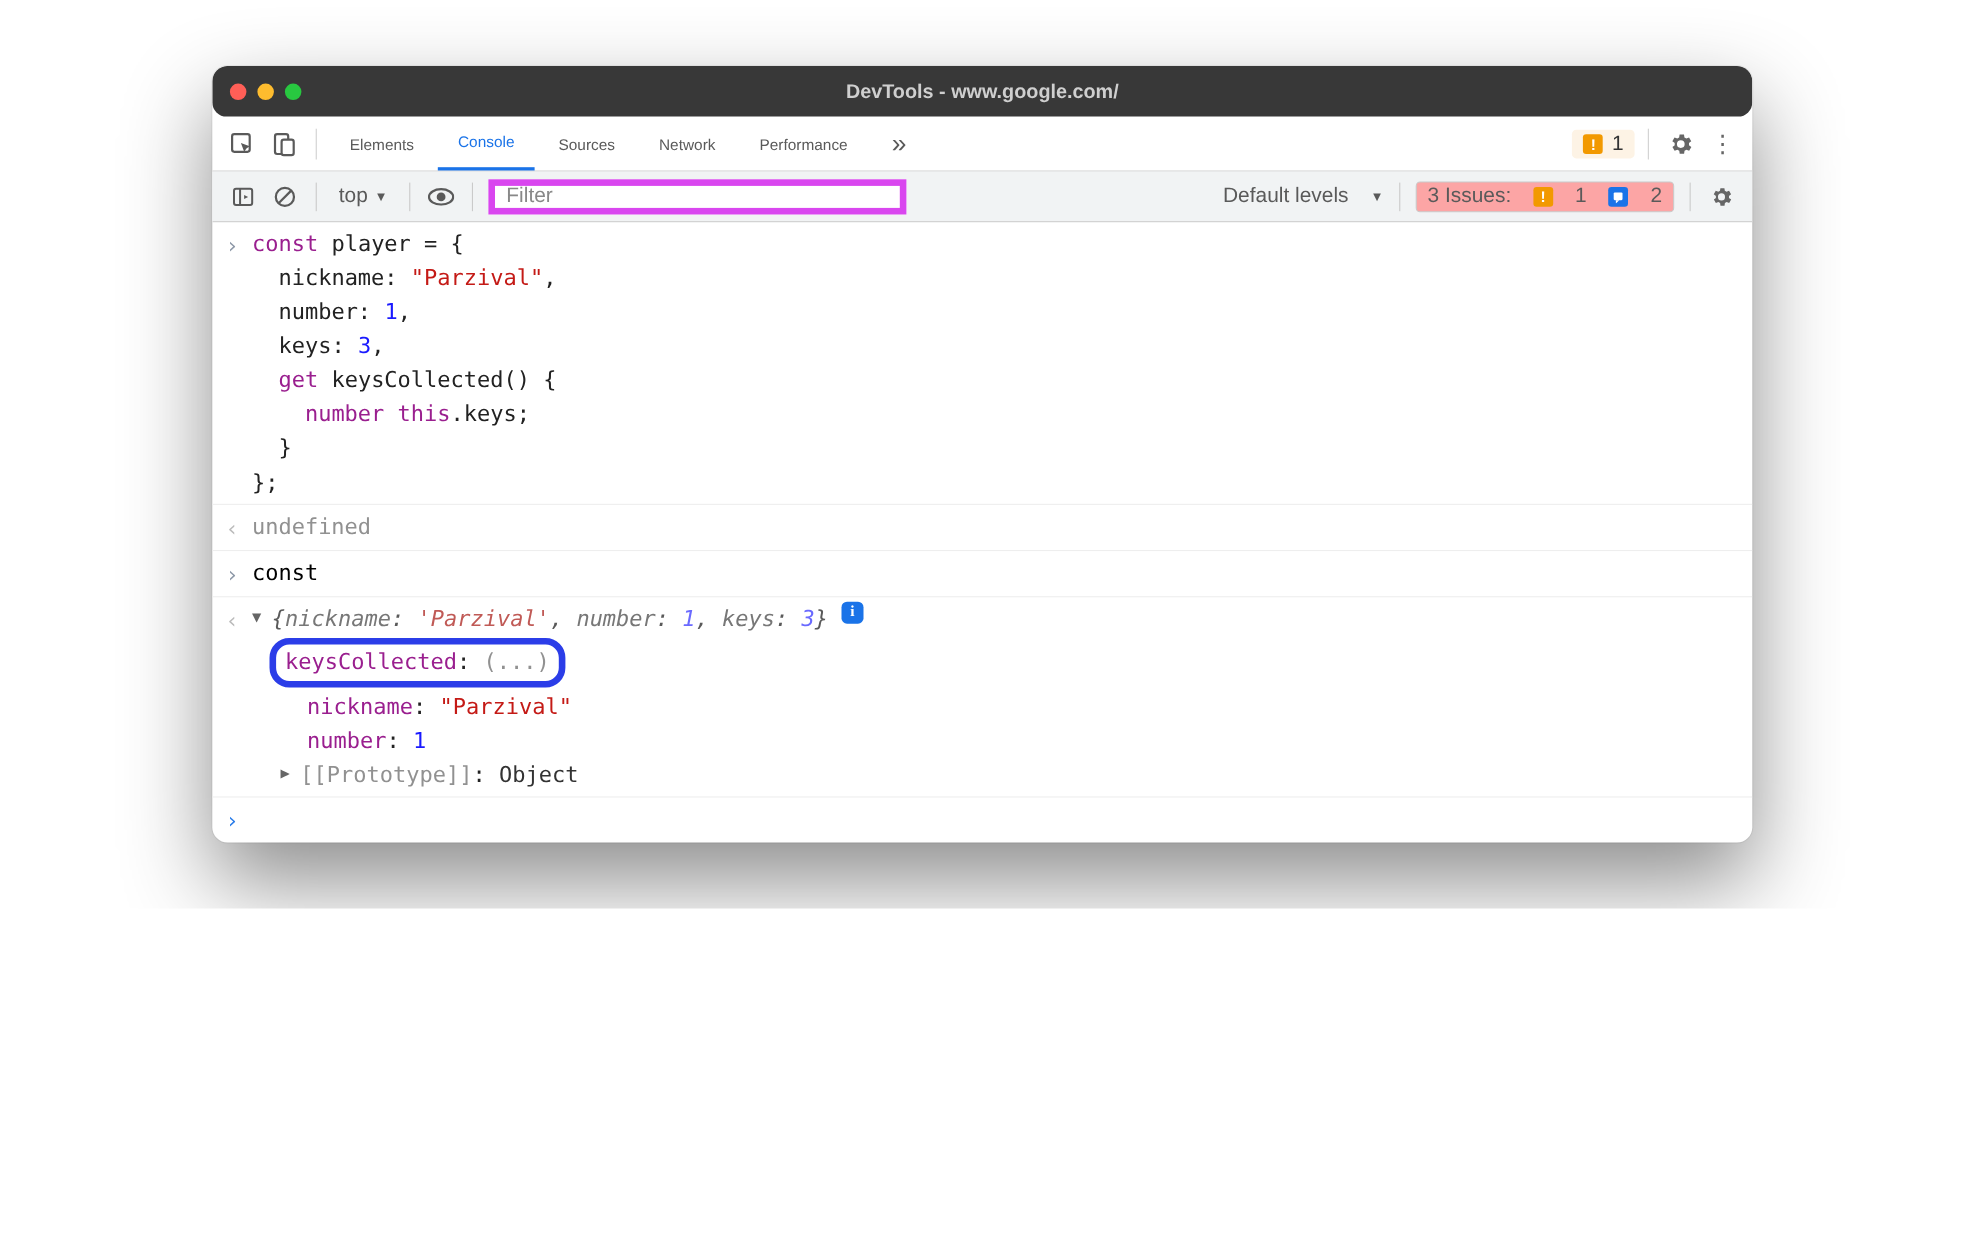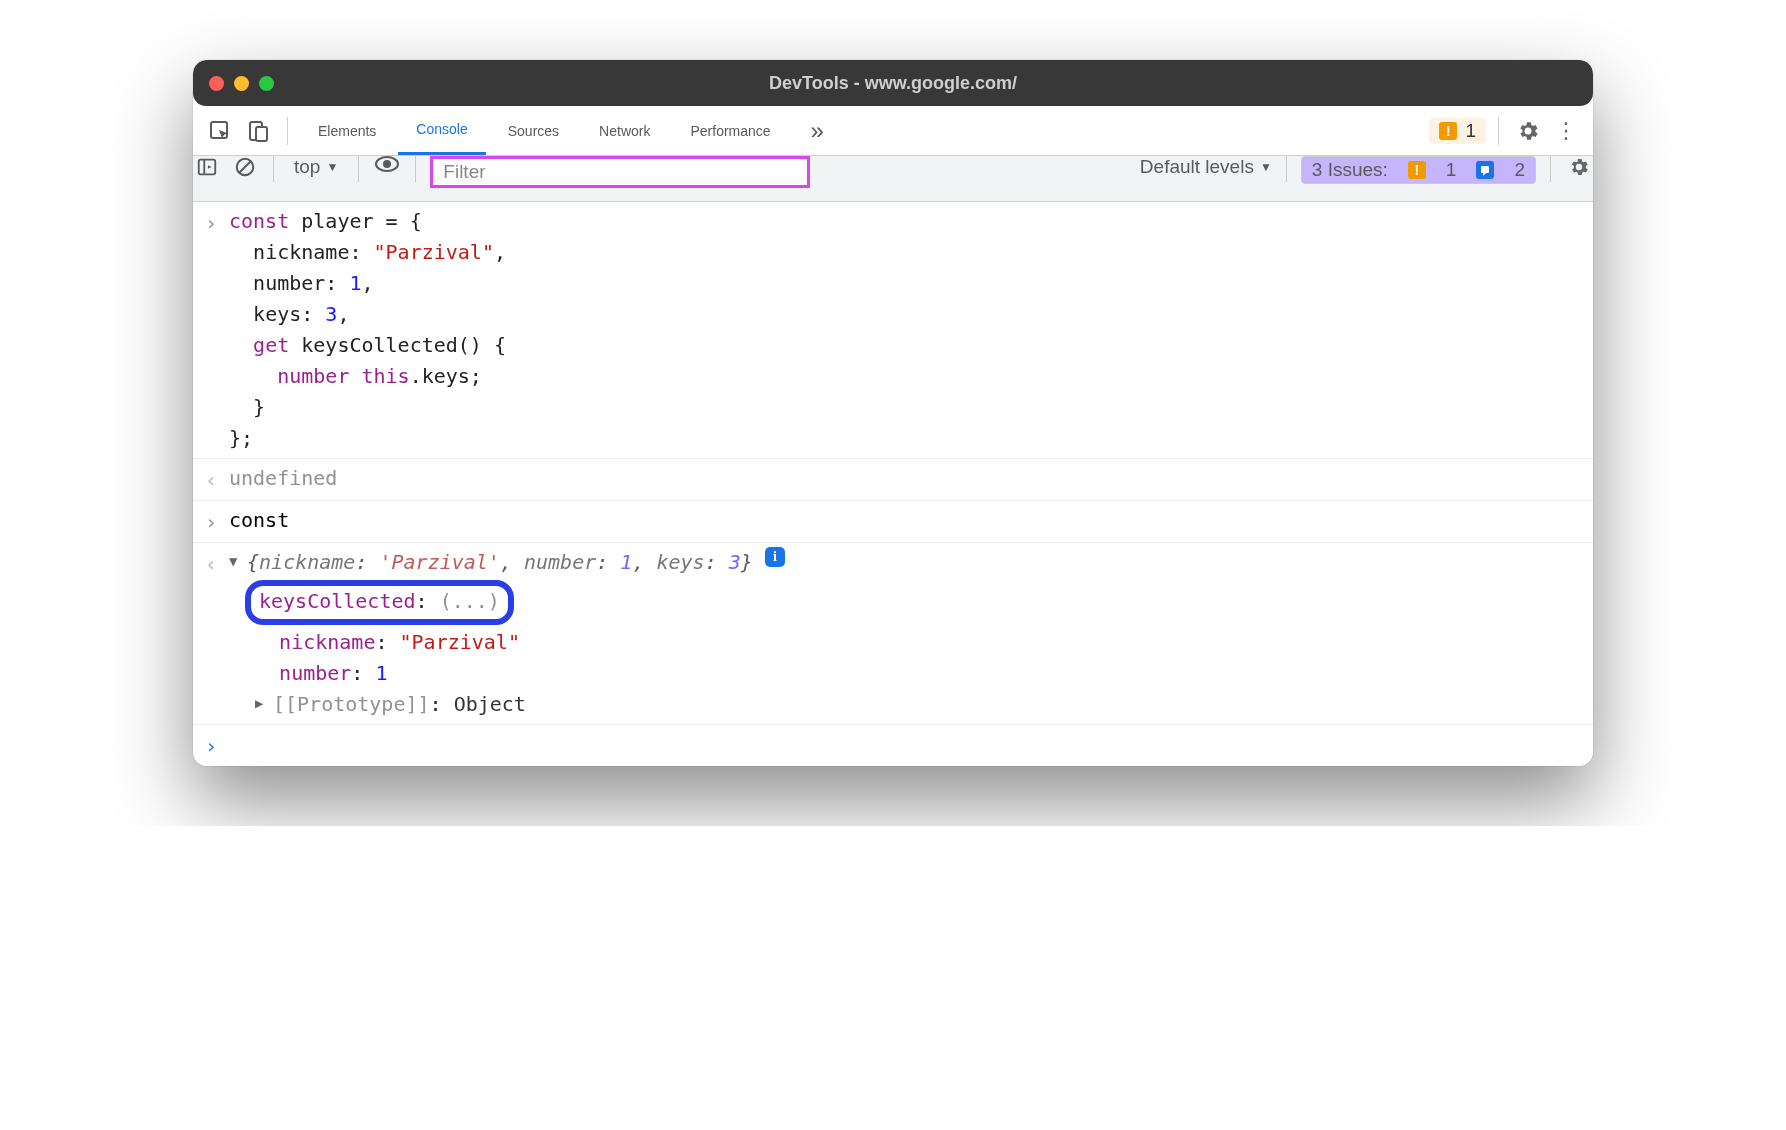--- a/index.html
+++ b/index.html
@@ -51,37 +51,37 @@
   .spacer{flex:1;}
   .warnbadge {
     background:#fdf3e5; border-radius:4px; padding:2px 10px;
     display:flex; align-items:center; gap:8px; color:#333; font-size:19px;
   }
   .warn-icon{ width:18px; height:18px; background:#f29900; border-radius:3px; display:flex;align-items:center;justify-content:center;color:#fff;font-weight:700;font-size:14px;}
   .gear{ font-size:22px; color:#666;}
   .kebab{ font-size:22px; color:#666; padding:0 6px;}
   
   .toolbar {
-    display:flex; align-items:flex-start; height:46px;
+    display:flex; align-items:center; height:46px;
     border-bottom:1px solid #d0d0d0;
     background:#f1f3f4;
-    padding:0 0; gap:10px;
+    padding:0 14px; gap:10px;
     color:#5a5a5a; font-size:19px;
   }
   .tb-btn{ width:28px; display:flex; align-items:center; justify-content:center;}
   .tb-sep{ width:1px; height:26px; background:#cacaca; margin:0 4px;}
   .ctx { display:flex; align-items:center; gap:6px; padding:0 6px;}
   .filterbox{
     flex: 0 0 380px;
-    height:32px; border:3px solid #d946ef; background:#fff;
+    height:32px; border:6px solid #d946ef; background:#fff;
     padding:0 10px; color:#888; display:flex; align-items:center;
   }
-  .levels{ margin-left:auto; display:flex; align-items:center; gap:6px;}
+  .levels{ margin-left:auto; display:flex; align-items:center; gap:20px;}
   .issues{
-    border:1px solid #cacaca; background:#c4b5fd; border-radius:4px;
+    border:1px solid #cacaca; background:#fca5a5; border-radius:4px;
     padding:2px 10px; display:flex; align-items:center; gap:20px;
   }
   .blue-icon{ width:18px; height:18px; background:#1a73e8; border-radius:3px; display:flex;align-items:center;justify-content:center;color:#fff;font-size:13px;}
   
   .console {
     font-family: Menlo, Consolas, monospace;
     font-size:20px;
     line-height:1.55;
   }
   .row { display:flex; border-bottom:1px solid #eee; padding:4px 0;}

